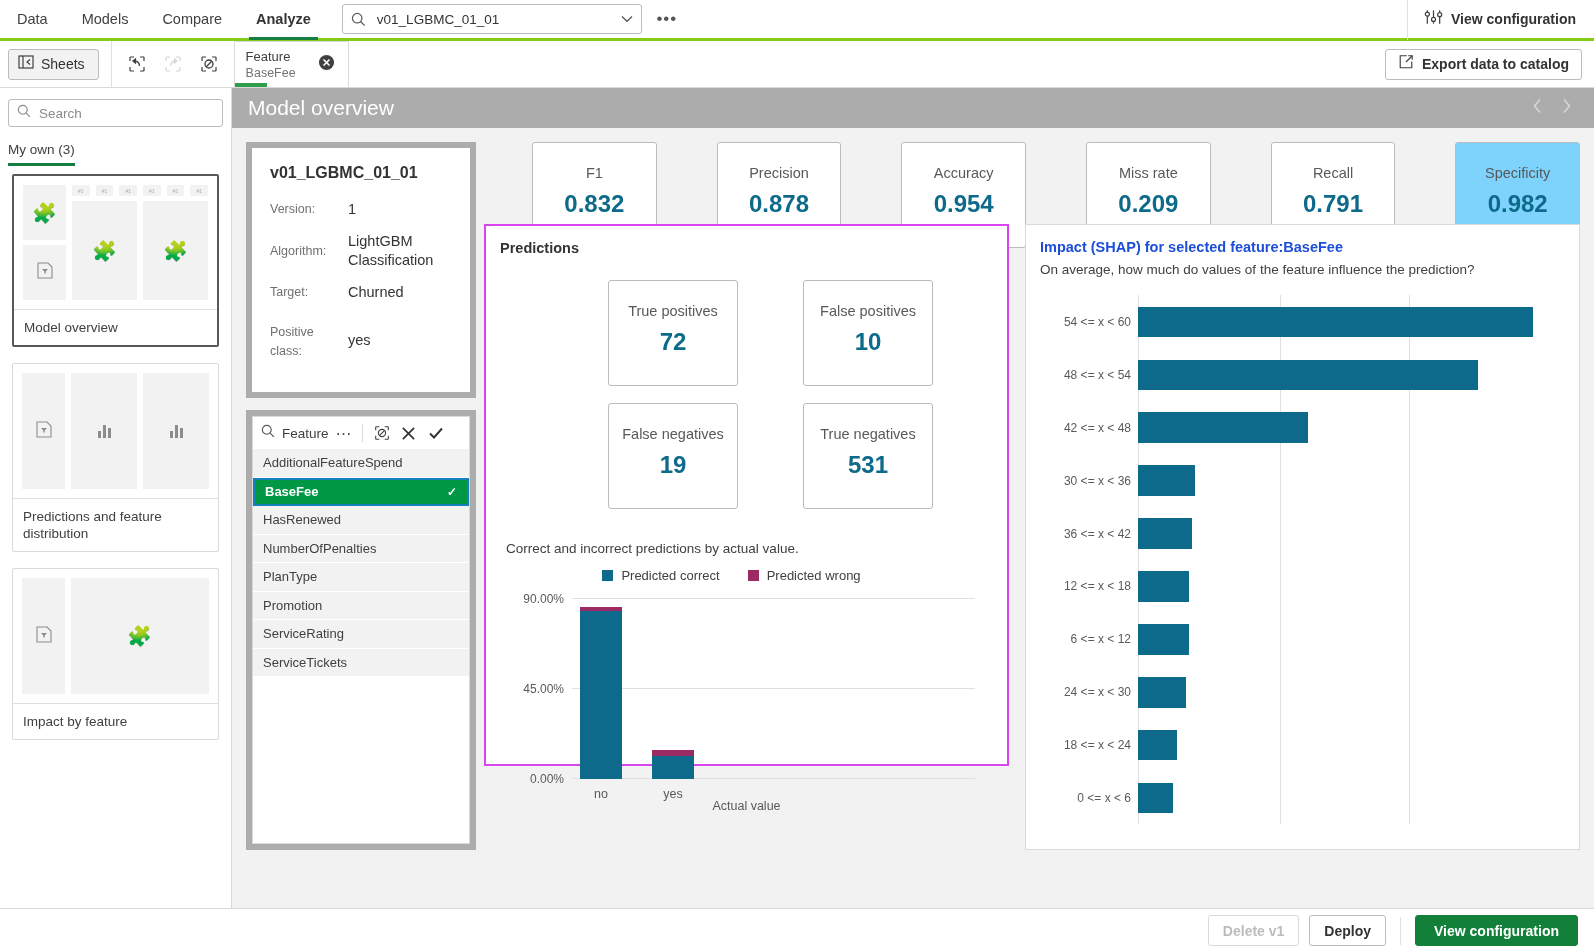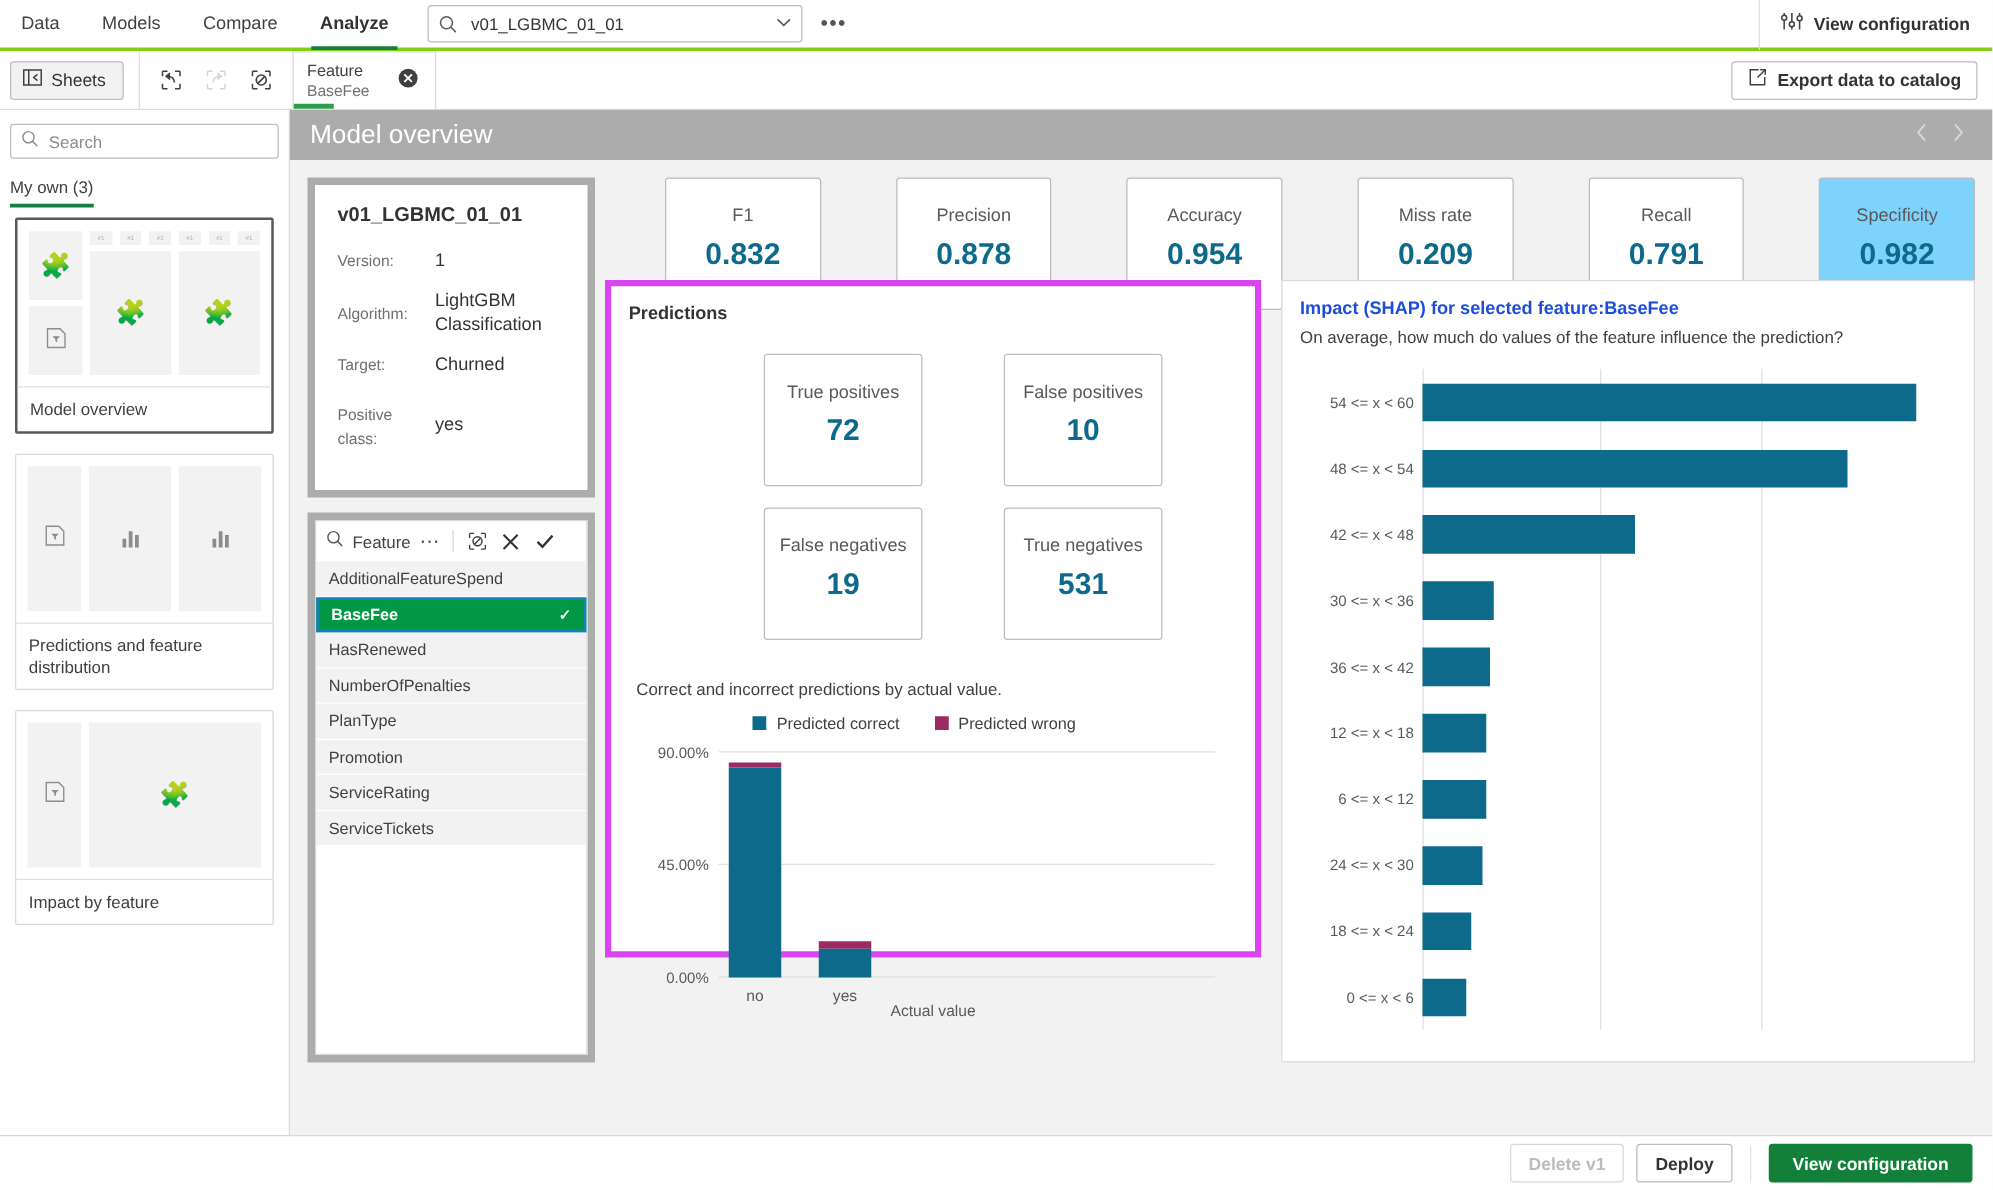--- a/index.html
+++ b/index.html
@@ -174,21 +174,21 @@
   }
   .fb-item.selected {
     background: #009845; color: #fff; font-weight: bold;
     border: 2px solid #177fbd; box-shadow: inset 0 0 0 1px #009845;
   }
   .fb-item .chk { margin-left: auto; font-size: 12px; }
 
   
   .predcard {
     position: absolute; left: 252px; top: 96px; width: 525px; height: 542px;
-    background: #fff; border: 5px solid #d946ef;
+    background: #fff; border: 2px solid #d946ef;
   }
   .pc-title { font-size: 14.5px; font-weight: bold; color: #333; padding: 14px 0 0 14px; }
   .kpi-grid { display: grid; grid-template-columns: 1fr 1fr; gap: 17px; padding: 24px 74px 0 74px; }
   .kpi-box {
     border: 1px solid #bcbcbc; border-radius: 3px; height: 106px;
     display: flex; flex-direction: column; align-items: center; justify-content: center; margin-left: 48px;
   }
   .kpi-box .k { font-size: 14.5px; color: #595959; margin-bottom: 2px; }
   .kpi-box .v { font-size: 24px; color: #0d6a8a; font-weight: bold; line-height: 42px; }
 

